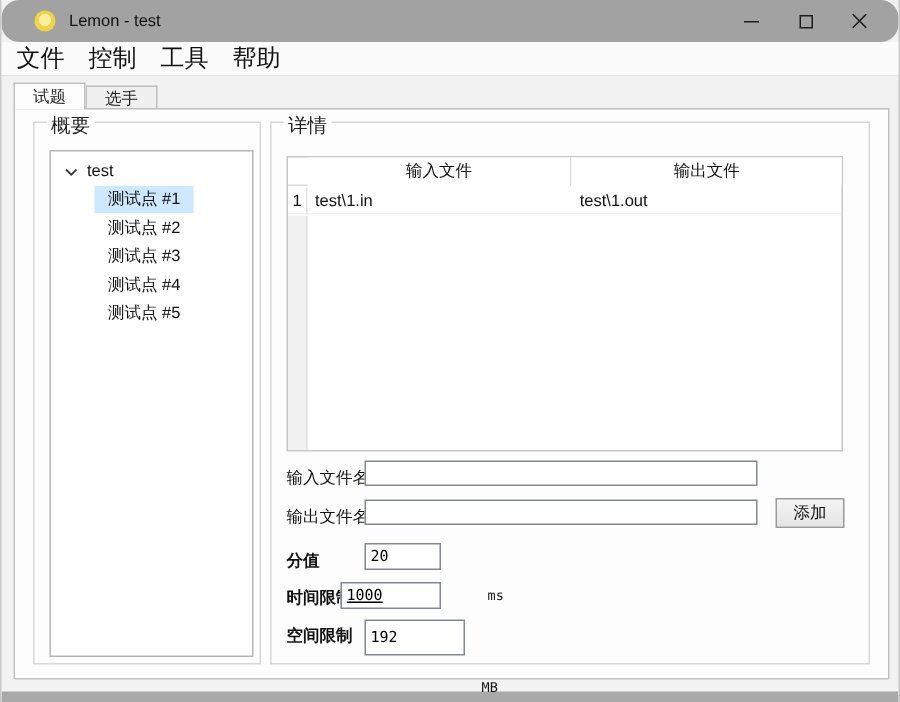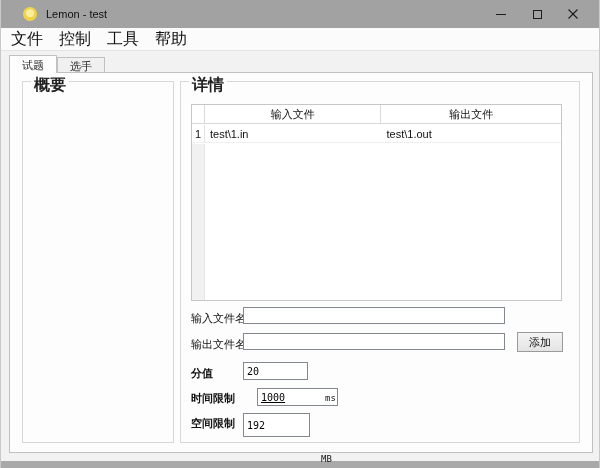--- a/index.html
+++ b/index.html
@@ -5,21 +5,21 @@
   * { margin:0; padding:0; box-sizing:border-box; }
   html,body { width:600px; height:468px; font-family:"Liberation Sans", sans-serif; }
   .window {
     position:relative; width:600px; height:468px;
     background:#f2f2f2; overflow:hidden;
     border-left:1px solid #c9c9c9; border-right:1px solid #c9c9c9;
   }
   
   .titlebar {
     position:absolute; left:0; top:0; width:100%; height:28px;
-    background:#a2a2a2; display:flex; align-items:center;
+    background:#a2a2a2; display:flex; align-items:center;border-radius:12px;
   }
   .lemon-icon {
     width:14px; height:14px; border-radius:50%;
     background:radial-gradient(circle at 50% 45%, #f9eda0 0 38%, #f0d447 40% 78%, #d8b62e 80% 100%);
     margin-left:22px; flex:0 0 auto;
   }
   .title-text { font-size:11px; color:#111; margin-left:9px; flex:1 1 auto; }
   .caption-buttons { display:flex; height:100%; margin-right:8px; }
   .cap-btn { width:36px; height:100%; display:flex; align-items:center; justify-content:center; }
   .min-glyph { width:10px; height:0; border-top:1px solid #1c1c1c; display:block; }
@@ -41,41 +41,41 @@
   }
   .tab.active { background:#fdfdfd; height:18px; padding-top:3px; position:relative; z-index:3; }
   .tabpage {
     position:absolute; left:8px; top:72px; width:584px; height:381px;
     background:#fdfdfd; border:1px solid #c0c0c0; z-index:2;
   }
   
   .groupbox { position:absolute; border:1px solid #d7d7d7; background:#fdfdfd; }
   .group-label {
     position:absolute; top:-7px; left:8px; background:#fdfdfd;
-    padding:0 3px; font-size:16px; color:#222;font-weight:bold;
+    padding:0 3px; font-size:13px; color:#222;
   }
   .summary-box { left:12px; top:8px; width:152px; height:362px; }
   .details-box { left:170px; top:8px; width:400px; height:362px; }
   
   .tree {
     position:absolute; left:10px; top:18px; width:136px; height:338px;
     background:#ffffff; border:1px solid #b5b5b5; font-size:11px; color:#111;
     padding-top:4px;
   }
   .tree-root { height:19px; line-height:19px; display:flex; align-items:center; }
   .chev { margin-left:9px; margin-right:6px; flex:0 0 auto; }
   .tree-item { height:19px; line-height:19px; }
   .ti-label { display:inline-block; margin-left:29px; padding:0 9px; height:18px; line-height:18px; }
   .tree-item.selected .ti-label { background:#cde8ff; }
   
   .ftable {
     position:absolute; left:10px; top:22px; width:371px; height:197px;
     background:#ffffff; border:1px solid #c6c6c6; font-size:11px; color:#111;
   }
-  .thead { position:absolute; left:0; top:0; width:100%; height:19px; border-bottom:1px solid #d9d9d9; display:flex; }
+  .thead { position:absolute; left:0; top:0; width:100%; height:19px; border-bottom:1px solid #d9d9d9; display:flex;align-items:center; }
   .corner { width:13px; border-right:1px solid #d9d9d9; background:#fff; }
   .th { text-align:center; line-height:19px; background:#fff; }
   .th.c1 { width:177px; border-right:1px solid #d9d9d9; }
   .th.c2 { width:180px; }
   .trow { position:absolute; left:0; top:20px; width:100%; height:18px; display:flex; border-bottom:1px solid #efefef; }
   .rownum { width:13px; text-align:center; line-height:18px; border-right:1px solid #e4e4e4; }
   .td { line-height:18px; padding-left:5px; }
   .td.c1 { width:177px; }
   .td.c2 { width:180px; }
   .gutter-rest { position:absolute; left:0; top:39px; bottom:0; width:13px; background:#f1f1f1; border-right:1px solid #e4e4e4; }
@@ -129,20 +129,43 @@
 
   <div class="tabstrip">
     <div class="tab active">试题</div>
     <div class="tab">选手</div>
   </div>
 
   <div class="tabpage">
 
     <div class="groupbox summary-box">
       <span class="group-label">概要</span>
+      <div class="tree">
+        <div class="tree-root">
+          <svg class="chev" width="9" height="6" viewBox="0 0 9 6">
+            <polyline points="1,1 4.5,4.5 8,1" fill="none" stroke="#3c3c3c" stroke-width="1.2"></polyline>
+          </svg>
+          <span>test</span>
+        </div>
+        <div class="tree-item selected">
+          <span class="ti-label">测试点 #1</span>
+        </div>
+        <div class="tree-item">
+          <span class="ti-label">测试点 #2</span>
+        </div>
+        <div class="tree-item">
+          <span class="ti-label">测试点 #3</span>
+        </div>
+        <div class="tree-item">
+          <span class="ti-label">测试点 #4</span>
+        </div>
+        <div class="tree-item">
+          <span class="ti-label">测试点 #5</span>
+        </div>
+      </div>
     </div>
 
     <div class="groupbox details-box">
       <span class="group-label">详情</span>
 
       <div class="ftable">
         <div class="thead">
           <div class="corner"></div>
           <div class="th c1">输入文件</div>
           <div class="th c2">输出文件</div>
@@ -156,24 +179,24 @@
       </div>
 
       <span class="flabel" style="left:10px; top:229px;">输入文件名</span>
       <input class="txt" style="left: 62px; top: 225px; width: 262px; height: 17px;" value="">
 
       <span class="flabel" style="left:10px; top:255px;">输出文件名</span>
       <input class="txt" style="left: 62px; top: 251px; width: 262px; height: 17px;" value="">
       <div class="btn" style="left:336px; top:250px; width:46px; height:20px;">添加</div>
 
       <span class="flabel bold" style="left:10px; top:284px;">分值</span>
-      <input class="txt mono" style="left: 62px; top: 280px; width: 65px; height: 18px;" value="20">
+      <input class="txt mono" style="left: 62px; top: 280px; width: 51px; height: 18px;" value="20">
 
       <span class="flabel bold" style="left:10px; top:309px;">时间限制</span>
-      <input class="txt mono" style="left: 76px; top: 306px; width: 81px; height: 18px; text-decoration: underline;" value="1000">
+      <input class="txt mono" style="left: 46px; top: 306px; width: 67px; height: 18px; text-decoration: underline;" value="1000">
       <span class="unit" style="left:144px; top:311px;">ms</span>
 
       <span class="flabel bold" style="left:10px; top:334px;">空间限制</span>
       <input class="txt mono" style="left: 62px; top: 331px; width: 67px; height: 24px;" value="192">
       <span class="unit" style="left:140px; top:336px;margin-top:36px;">MB</span>
     </div>
   </div>
 
   <div class="bottom-band"></div>
 </div>

